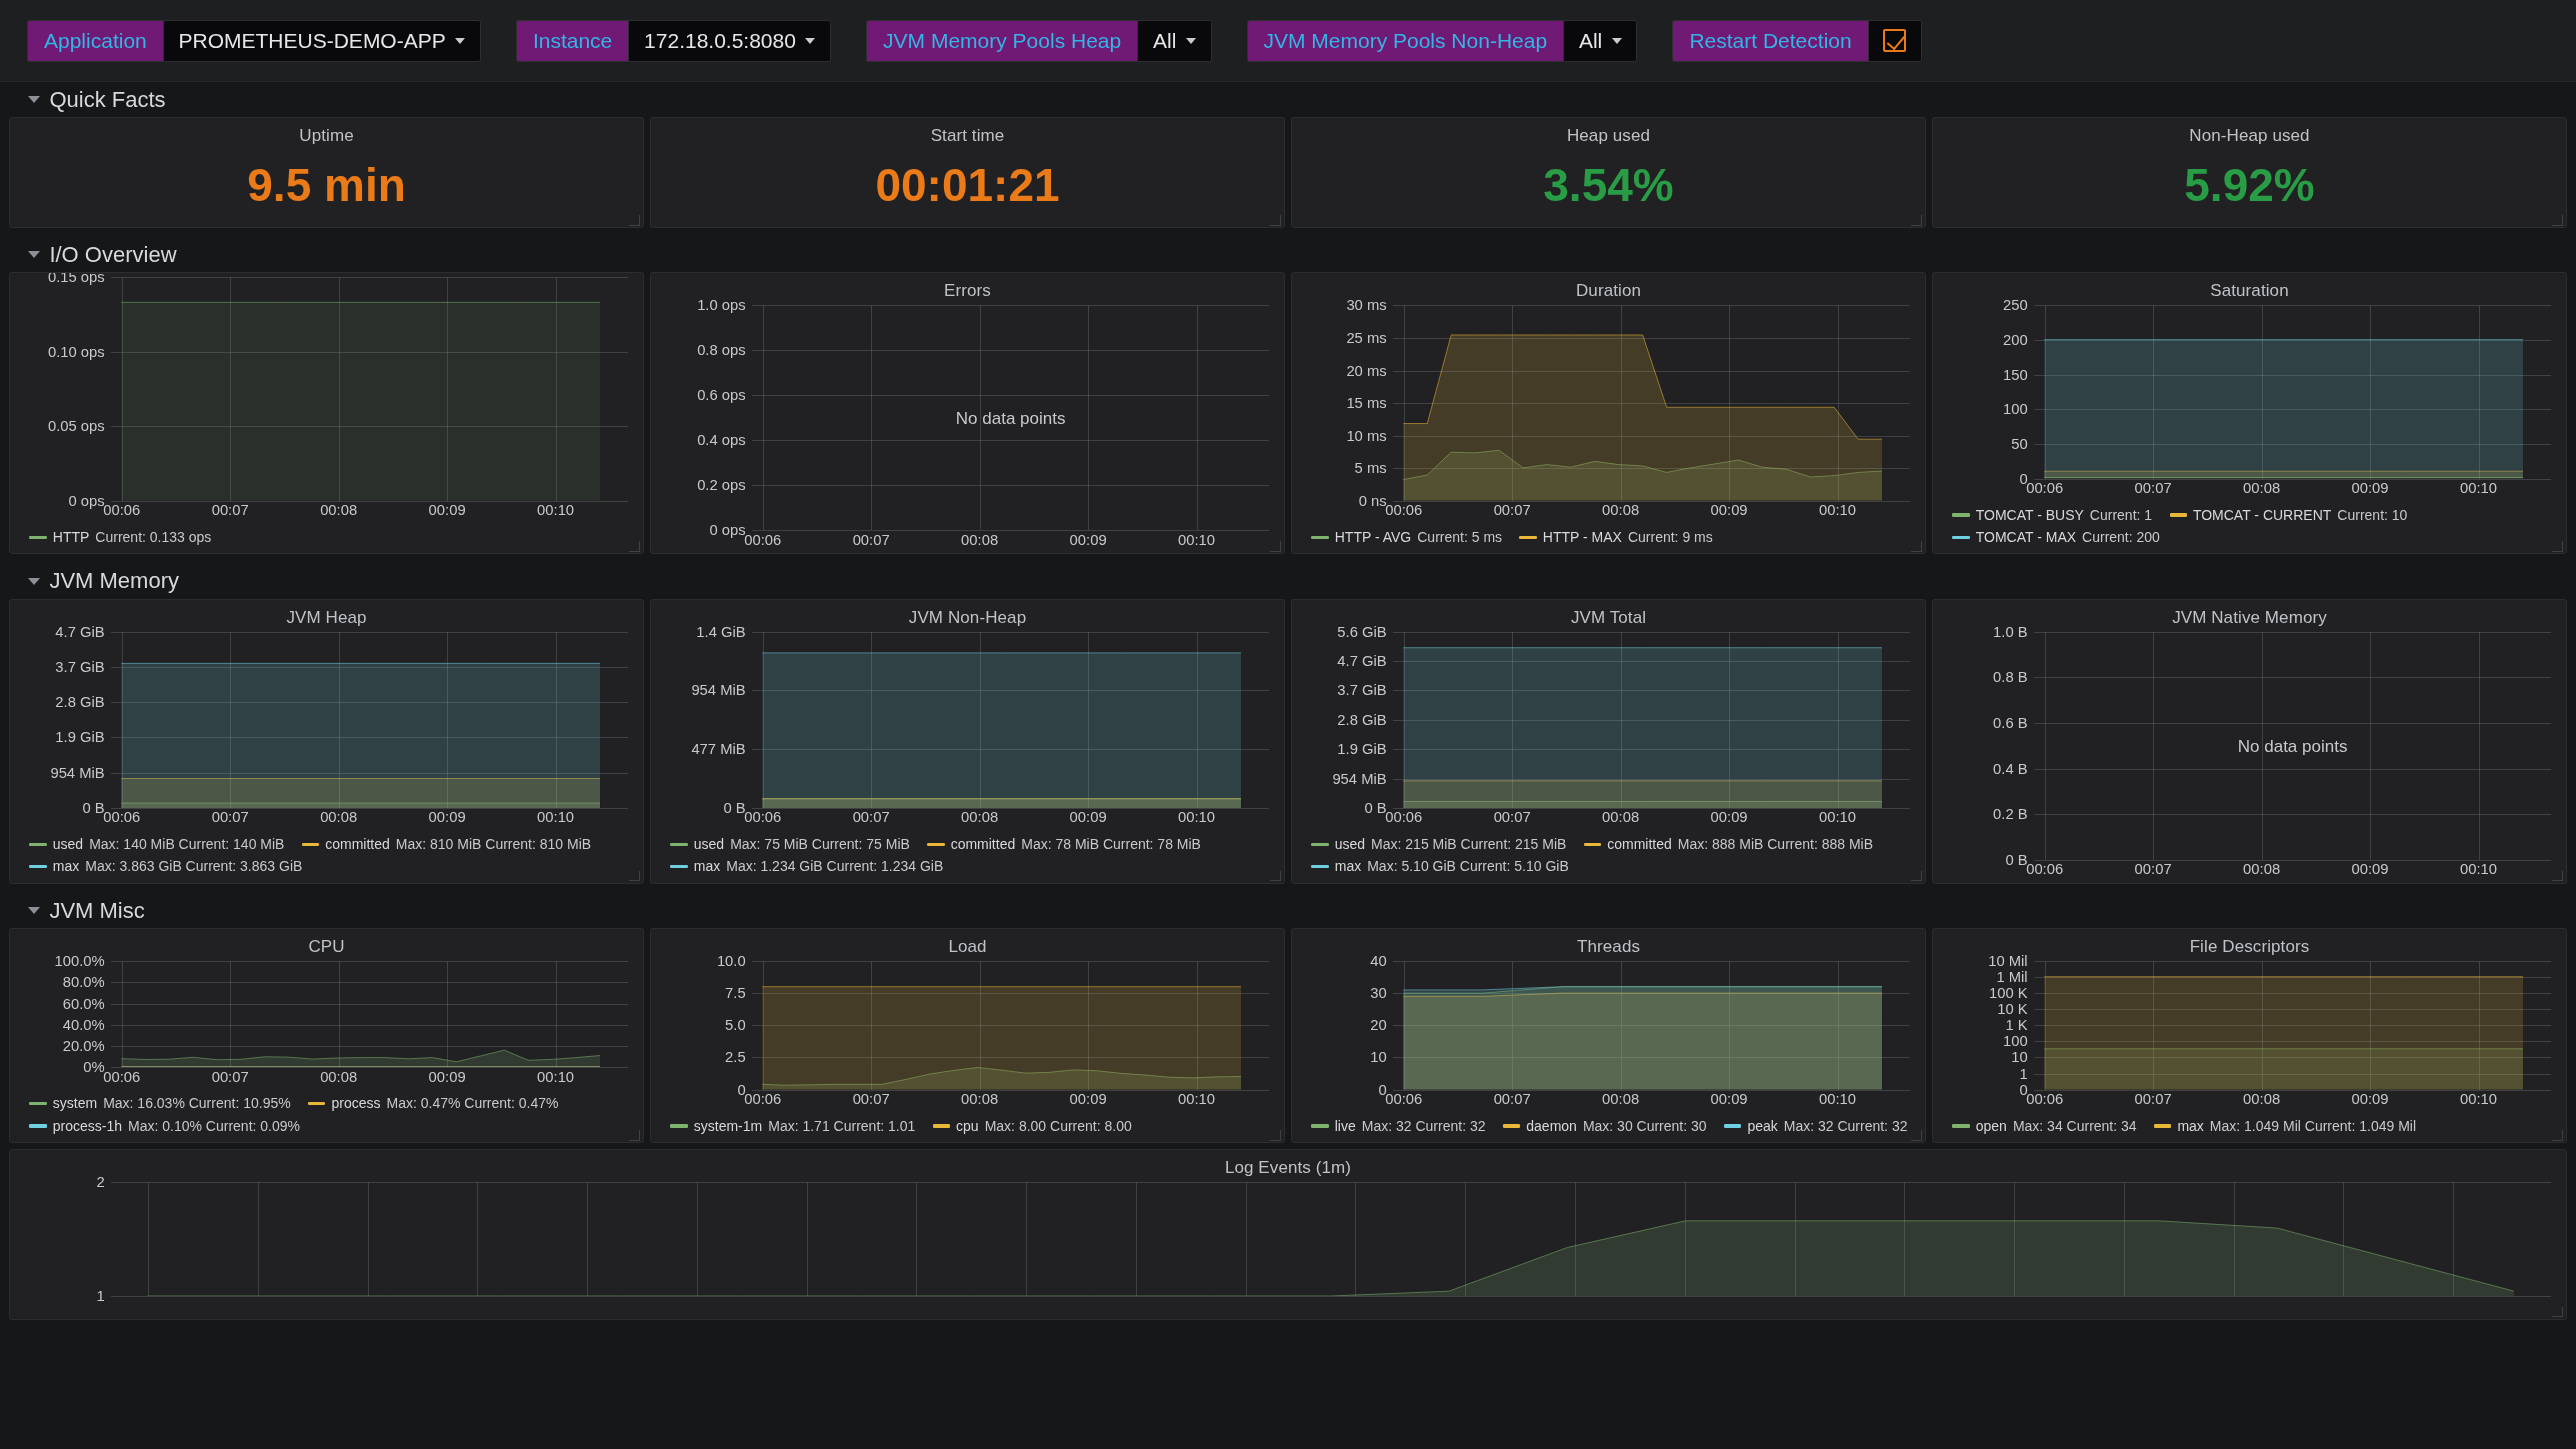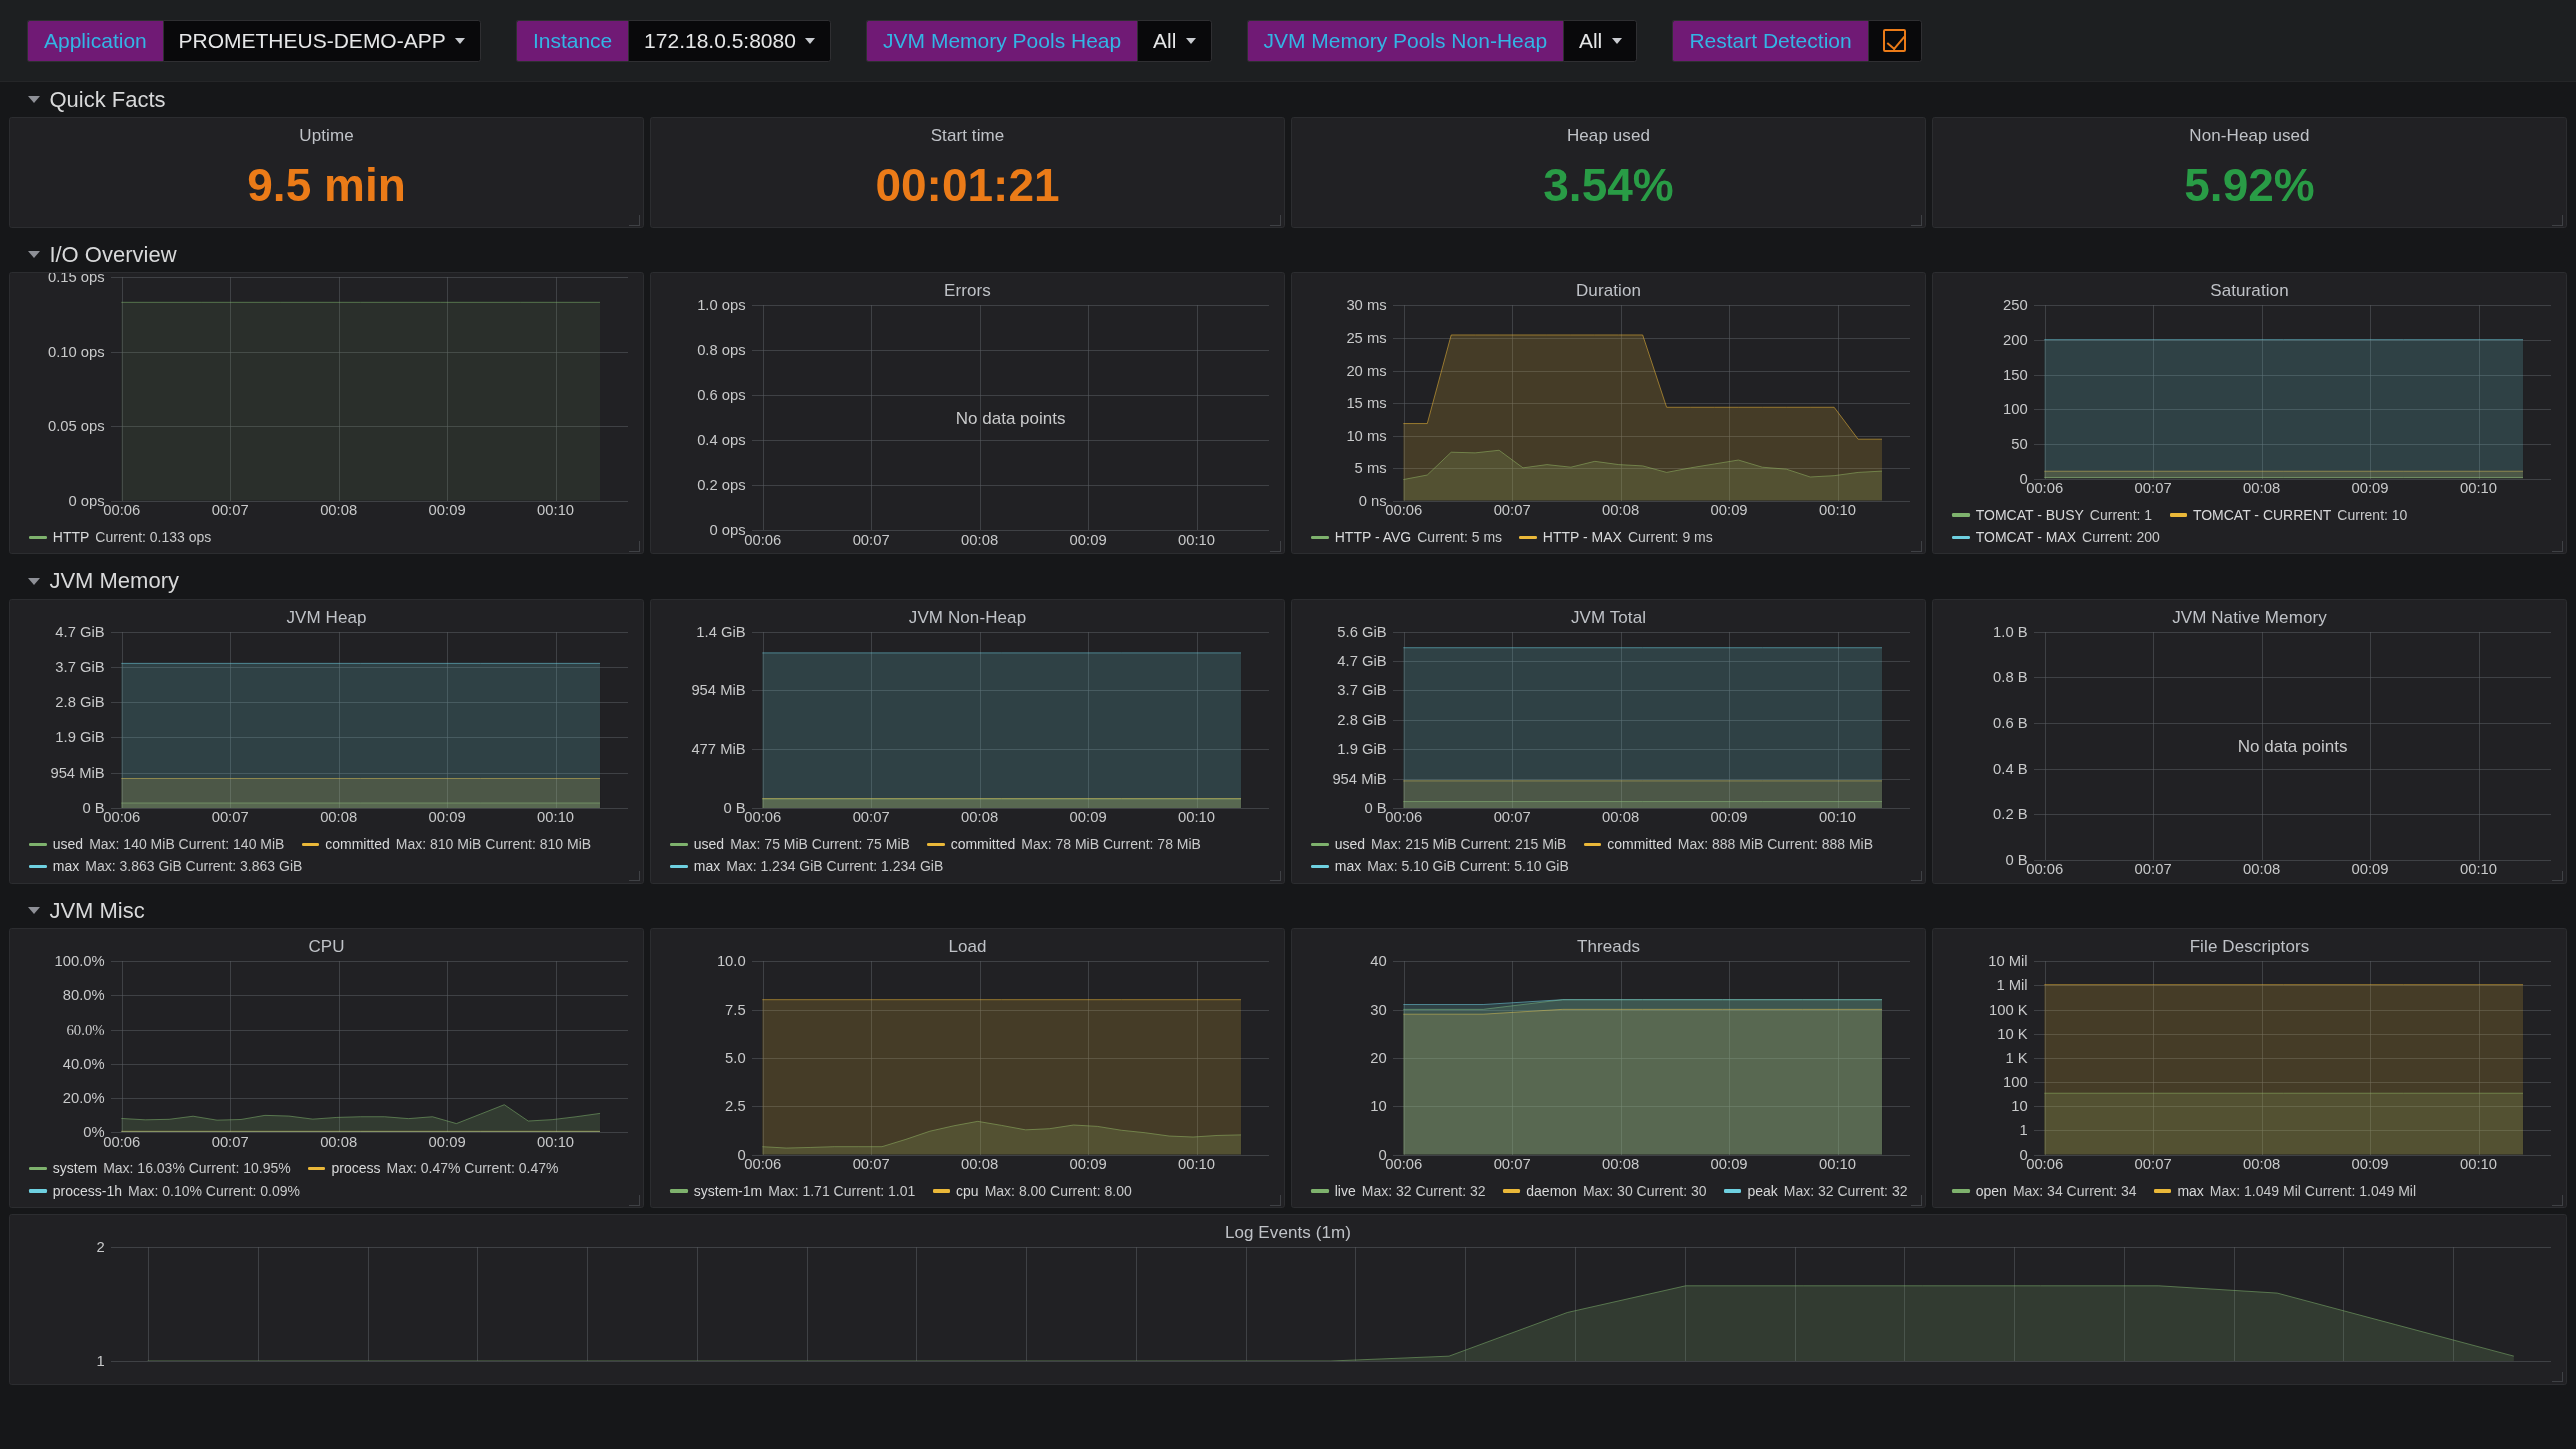--- a/index.html
+++ b/index.html
@@ -141,21 +141,21 @@
     font-size:46px;
     font-weight:bold;
     line-height:1;
     margin-top:16px;
   }
 
   
   .graph-panel{ display:flex; flex-direction:column; }
   .gp-io   { height:282px; }
   .gp-mem  { height:285px; }
-  .gp-misc { height:280px; }
+  .gp-misc { height:215px; }
   .gp-logs { height:171px; }
 
   .plot{
     position:relative;
     flex:1 1 auto;
     margin:4px 14.8px 0 0;
   }
   .axis-y{
     position:absolute; left:0; top:0; bottom:23px;
     width:101px;
@@ -698,21 +698,21 @@
       <span>JVM Misc</span>
     </div>
     <div class="panel-row">
       <div class="panel graph-panel gp-misc">
         <div class="panel-title">CPU</div>
         <div class="plot">
           <div class="axis-y">
             <div class="ytick" style="top: 100%;">0%</div>
             <div class="ytick" style="top: 80%;">20.0%</div>
             <div class="ytick" style="top: 60%;">40.0%</div>
-            <div class="ytick" style="top: 40%; font-family: Liberation Serif, serif;">60.0%</div>
+            <div class="ytick" style="top: 40%;">60.0%</div>
             <div class="ytick" style="top: 20%;">80.0%</div>
             <div class="ytick" style="top: 0%;">100.0%</div>
           </div>
           <div class="canvas-area">
             <div class="gl-h" style="top: 100%;"></div>
             <div class="gl-h" style="top: 80%;"></div>
             <div class="gl-h" style="top: 60%;"></div>
             <div class="gl-h" style="top: 40%;"></div>
             <div class="gl-h" style="top: 20%;"></div>
             <div class="gl-h" style="top: 0%;"></div>

